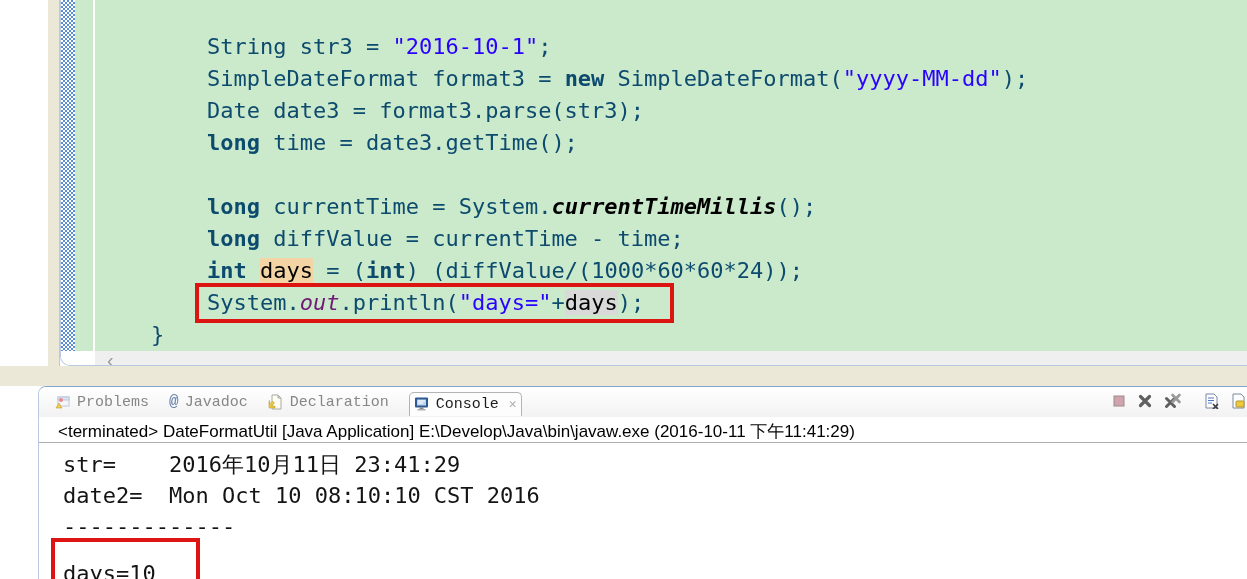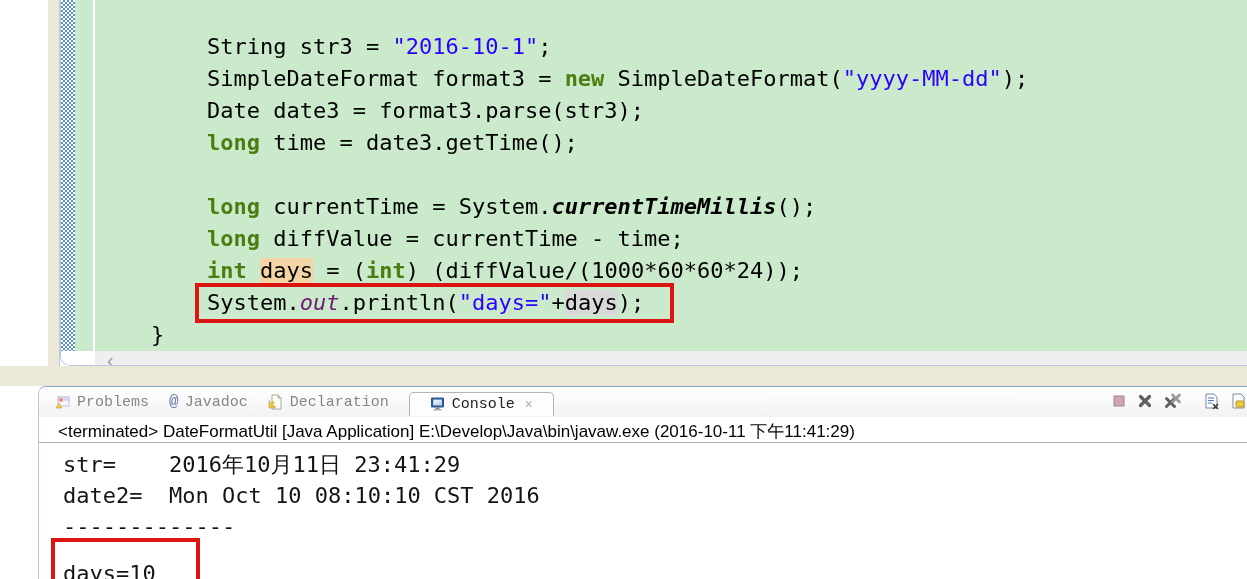--- a/index.html
+++ b/index.html
@@ -19,25 +19,25 @@
   .gutter-checker{ width:14px; background:#fff;
      background-image:
        linear-gradient(45deg,#5b8ed6 25%,transparent 25%,transparent 75%,#5b8ed6 75%),
        linear-gradient(45deg,#5b8ed6 25%,transparent 25%,transparent 75%,#5b8ed6 75%);
      background-size:4px 4px; background-position:0 0,2px 2px; }
   .gutter-green{ width:18px; background:#cbe9cb; }
   .code-area{ flex:1; background:#cbe9cb; border-left:2px solid #ffffff;
               font-family:"DejaVu Sans Mono", monospace; font-size:22px;
               line-height:32px; color:#000; padding-top:31px; white-space:pre; }
   .code-line{ height:32px; }
-  .tk-k { color:#4d7c0f; font-weight:bold; }
+  .tk-k { color:#0c4a6e; font-weight:bold; }
   .tk-s { color:#2a00ff; }
   .tk-sf{ color:#701a75; font-style:italic; }
   .tk-sm{ color:#000;    font-style:italic;font-weight:bold; }
-  .tk-p { color:#000000;text-align:center; }
+  .tk-p { color:#0c4a6e;text-align:center; }
   .tk-w { background:#f3d5a5; }
   .tk-r { background:#d9d9d9; }
   .redbox { display:inline-block; border:4px solid #dc1512; padding:0 26px 0 8px;
             margin:-4px 0; }
   .editor-scroll{ height:20px; display:flex; }
   .scroll-corner{ width:34px; background:#fff; }
   .scroll-track { flex:1; background:#efefef; color:#9a9a9a; font-size:20px;
                   line-height:18px; padding-left:12px; }
 
   
@@ -45,21 +45,21 @@
                  background:#fff; border-top:1px solid #87a5cc;
                  border-left:1px solid #b9c9e2; border-top-left-radius:8px;
                  overflow:hidden; }
   .tab-bar{ height:30px; display:flex; align-items:center; gap:20px;
             padding-left:16px; position:relative;
             background:linear-gradient(#ffffff,#f2f2f2); }
   .tab{ display:flex; align-items:center; gap:6px;
         font-family:"Liberation Mono", monospace; font-size:15px; color:#878787;
         white-space:nowrap; }
   .tab.active{ background:#fdfdfd; border:1px solid #b3b3b3; border-bottom:none;
-               border-radius:5px 5px 0 0; padding:3px 20px; color:#1c1c1c;
+               border-radius:5px 5px 0 0; padding:3px 4px; color:#1c1c1c;
                margin-bottom:-3px; }
   .tab-close{ color:#b0b0b0; font-size:13px; margin-left:4px; }
   .tab svg, .toolbar svg { display:block; }
   .toolbar{ position:absolute; right:0; top:5px; display:flex; align-items:center;
             gap:11px; height:18px; }
   .tool-sep{ width:1px; height:16px; background:#c0c0c0; }
   .status-line{ height:26px; padding:3px 0 14px 19px; font-size:17px; color:#000;
                 border-bottom:1px solid #b0b0b0; white-space:nowrap; }
   .output{ padding:6px 0 0 24px; font-family:"DejaVu Sans Mono", monospace;
            font-size:22px; line-height:31px; color:#141414; }

